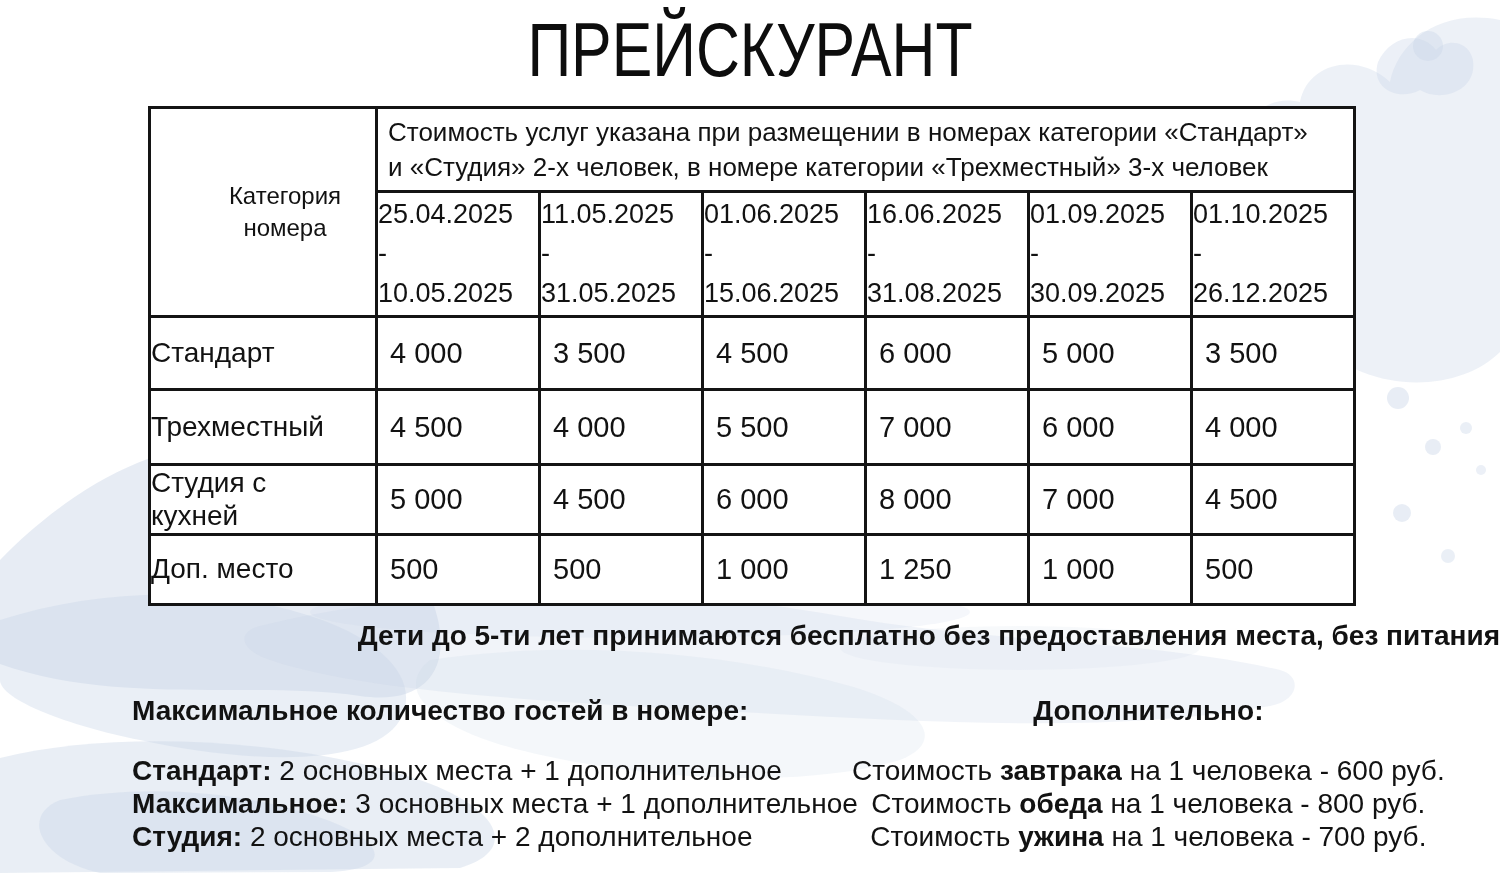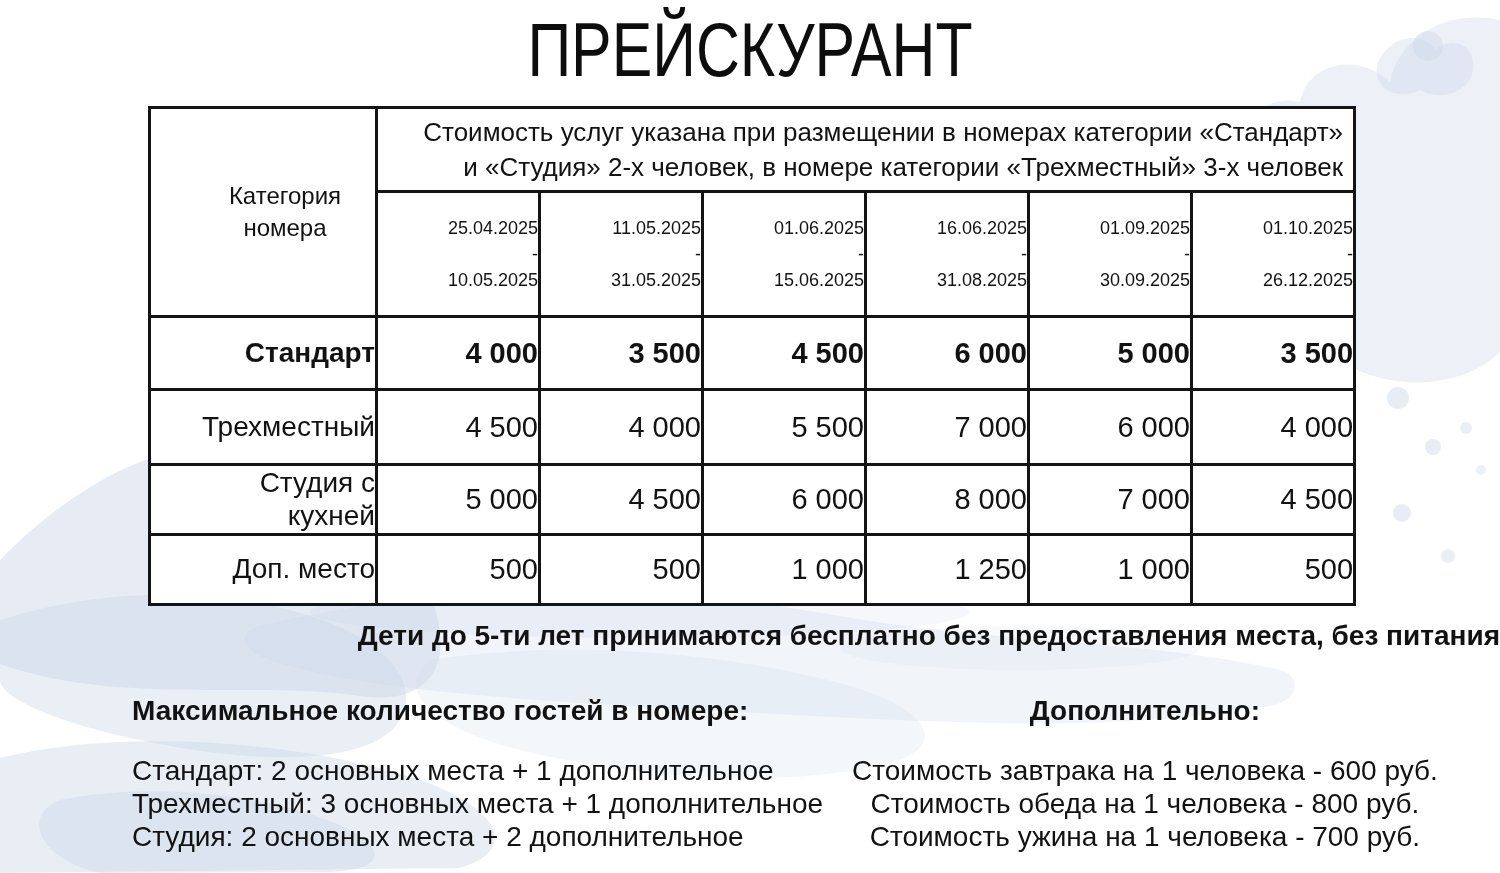--- a/index.html
+++ b/index.html
@@ -22,40 +22,40 @@
   }
   .price-table{
     position:absolute;left:148px;top:106px;
     width:1205px;height:484px;
     border-collapse:collapse;table-layout:fixed;
     z-index:2;
   }
   .price-table td{
     border:3px solid #141414;
     background:#ffffff;
-    text-align:right;vertical-align:middle;
+    text-align:left;vertical-align:middle;
     white-space:pre-line;
     padding:0;
   }
   .price-table tr:nth-child(1){height:84px;}
   .price-table tr:nth-child(2){height:125px;}
-  .price-table tr:nth-child(3){height:73px;font-weight:bold;}
+  .price-table tr:nth-child(3){height:73px;}
   .price-table tr:nth-child(4){height:75px;}
   .price-table tr:nth-child(5){height:70px;}
   .price-table tr:nth-child(6){height:70px;}
   td.cat-head{
     text-align:center;padding-left:44px;
     font-size:24px;line-height:1.32;
   }
   td.span-head{
     font-size:26px;line-height:1.32;
     padding:0 10px;
   }
   td.date-cell{
-    font-size:18px;line-height:1.45;
+    font-size:27px;line-height:1.45;
   }
   td.cat-cell{
     font-size:28px;line-height:1.15;
   }
   td.price-cell{
     font-size:29px;
     padding-left:12px;
   }
   .note{
     position:absolute;left:0;top:620px;width:100%;
@@ -66,21 +66,21 @@
   .col-left{position:absolute;left:132px;top:694px;z-index:2;}
   .col-right{position:absolute;left:852px;top:694px;z-index:2;text-align:center;}
   .section-heading{
     margin:0 0 27px 0;
     font-size:28px;font-weight:700;line-height:33px;
   }
   .section-line{
     margin:0;
     font-size:28px;font-weight:400;line-height:33px;
   }
-  .section-line b{font-weight:400;margin-top:8px;}
+  .section-line b{font-weight:700;margin-top:8px;}
 </style>
 </head>
 <body>
 
 <div class="page">
 
   <svg class="bg" viewBox="0 0 1500 873" xmlns="http://www.w3.org/2000/svg">
     <g fill="#c9d5e7">
 
       <path d="M1500,20 C1440,8 1398,42 1390,82 C1358,52 1308,62 1300,102 C1260,92 1230,132 1256,166 C1220,176 1216,216 1252,236 L1292,252 C1282,302 1312,352 1362,372 C1412,392 1470,382 1500,352 Z" opacity="0.33"></path>
@@ -185,21 +185,21 @@
         <td class="price-cell">500</td>
       </tr>
     </tbody>
   </table>
 
   <p class="note">Дети до 5-ти лет принимаются бесплатно без предоставления места, без питания</p>
 
   <div class="col-left">
     <p class="section-heading">Максимальное количество гостей в номере:</p>
     <p class="section-line"><b>Стандарт:</b><span> 2 основных места + 1 дополнительное</span></p>
-    <p class="section-line"><b>Трехместный:</b><span> 3 основных места + 1 дополнительное</span></p>
+    <p class="section-line"><b>Максимальное:</b><span> 3 основных места + 1 дополнительное</span></p>
     <p class="section-line"><b>Студия:</b><span> 2 основных места + 2 дополнительное</span></p>
   </div>
 
   <div class="col-right">
     <p class="section-heading">Дополнительно:</p>
     <p class="section-line"><span>Стоимость </span><b>завтрака</b><span> на 1 человека - 600 руб.</span></p>
     <p class="section-line"><span>Стоимость </span><b>обеда</b><span> на 1 человека - 800 руб.</span></p>
     <p class="section-line"><span>Стоимость </span><b>ужина</b><span> на 1 человека - 700 руб.</span></p>
   </div>
 

